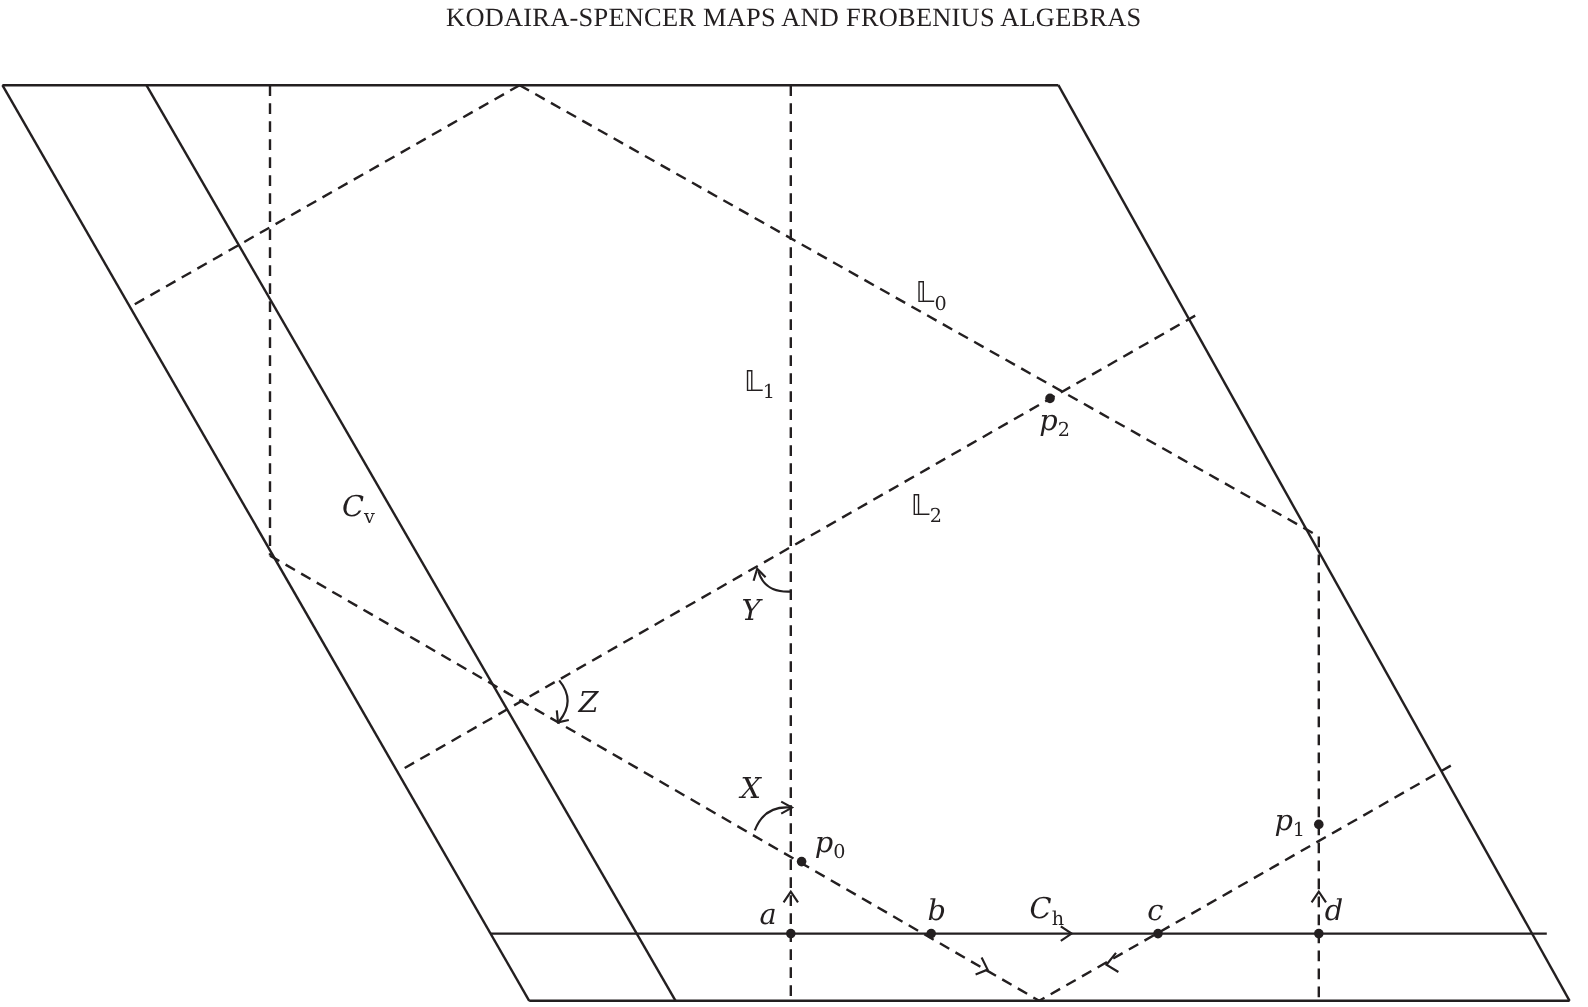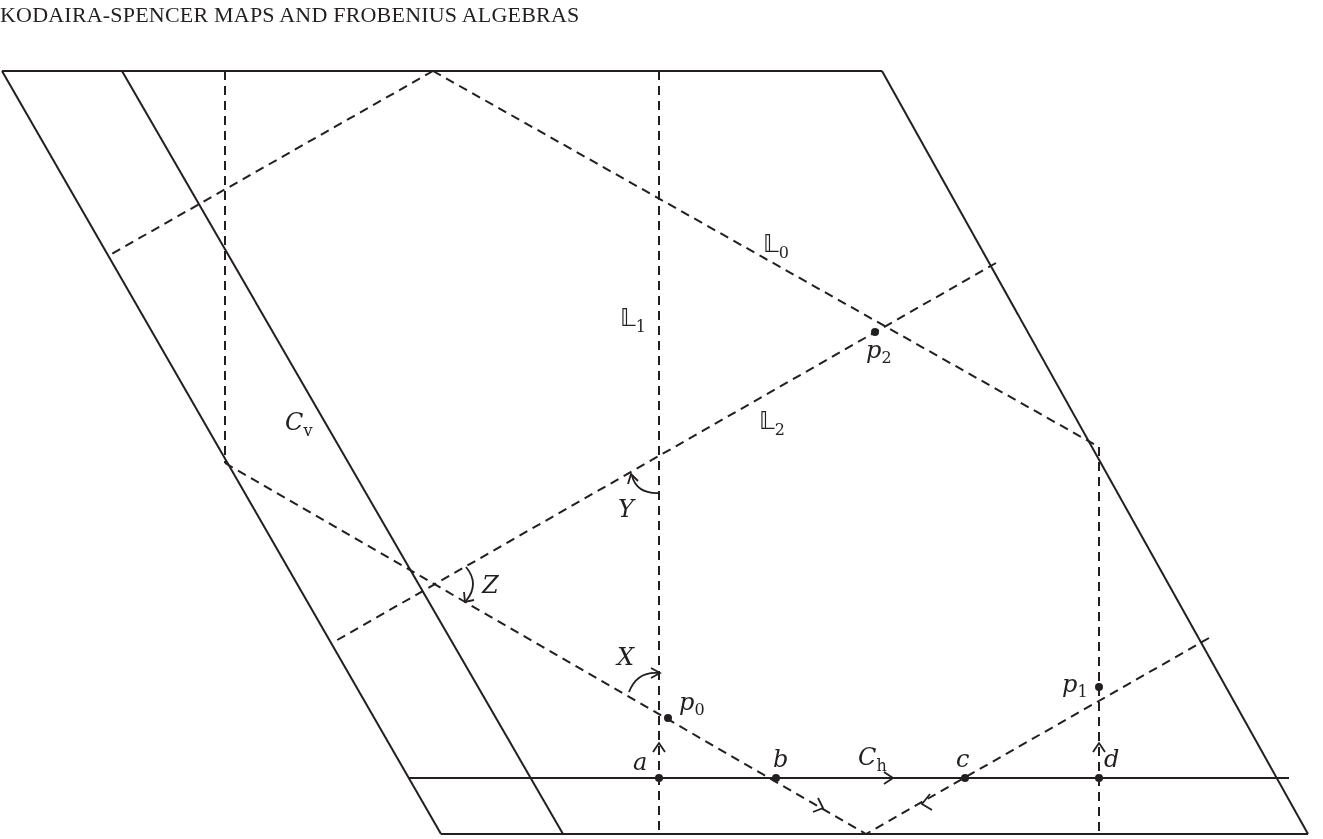--- a/index.html
+++ b/index.html
@@ -1,18 +1,18 @@
 <!DOCTYPE html>
 <html><head>
   <meta charset="utf-8">
   <style>
     html, body { margin: 0; padding: 0; background: #ffffff; }
     body { width: 1323px; height: 839px; position: relative; overflow: hidden; }
     .header {
-      position: absolute; left: 0; top: 2px; width: 1323px; text-align: left;
+      position: absolute; left: 0; top: 2px; width: 1323px; text-align: center;
       font-family: "Liberation Serif", "DejaVu Serif", serif; font-size: 22px;
       color: #231f20; letter-spacing: 0.2px;
     }
     svg { position: absolute; left: 0; top: 0; }
     .solid { stroke: #231f20; stroke-width: 2; fill: none; }
     .dash { stroke: #231f20; stroke-width: 2; fill: none; stroke-dasharray: 9 6; }
     .arrow { stroke: #231f20; stroke-width: 1.8; fill: none; }
     .lbl { font-family: "DejaVu Serif", "Liberation Serif", serif; font-style: italic; font-size: 24px; fill: #231f20; }
     .sub { font-family: "DejaVu Serif", "Liberation Serif", serif; font-style: normal; font-size: 16px; fill: #231f20; }
     .bb { font-family: "DejaVu Sans", sans-serif; font-style: normal; font-size: 24px; fill: #231f20; }

